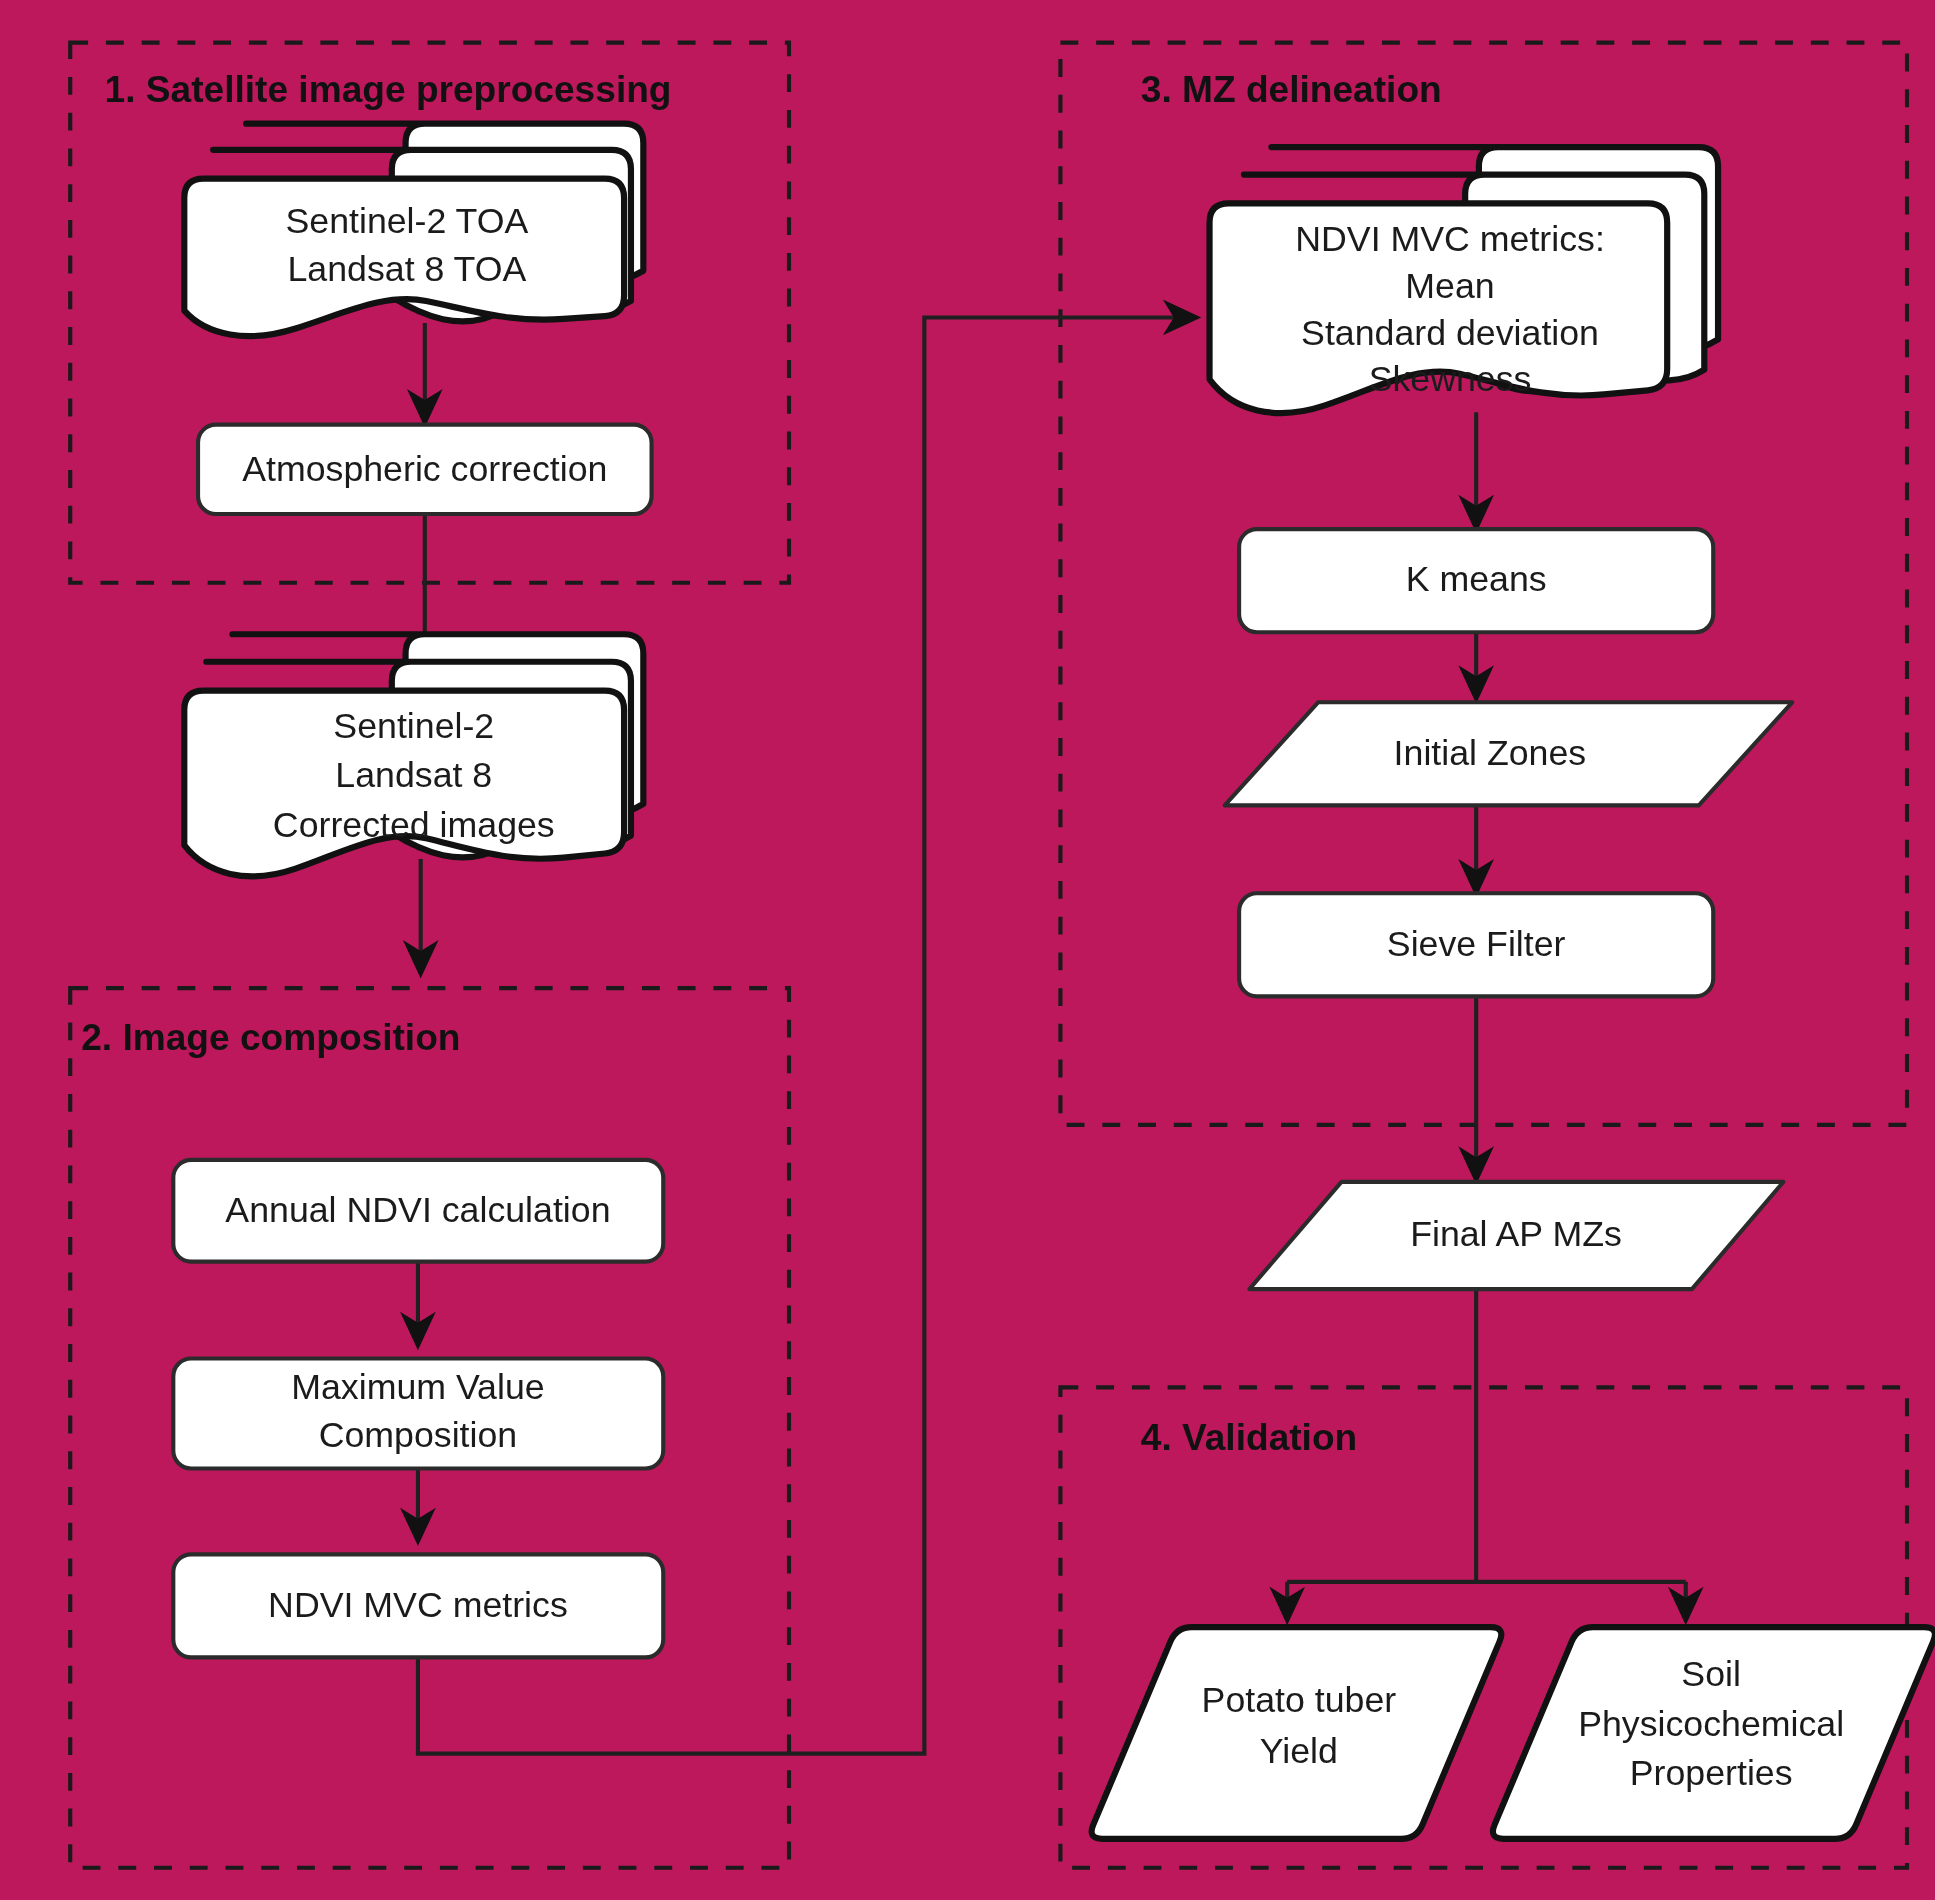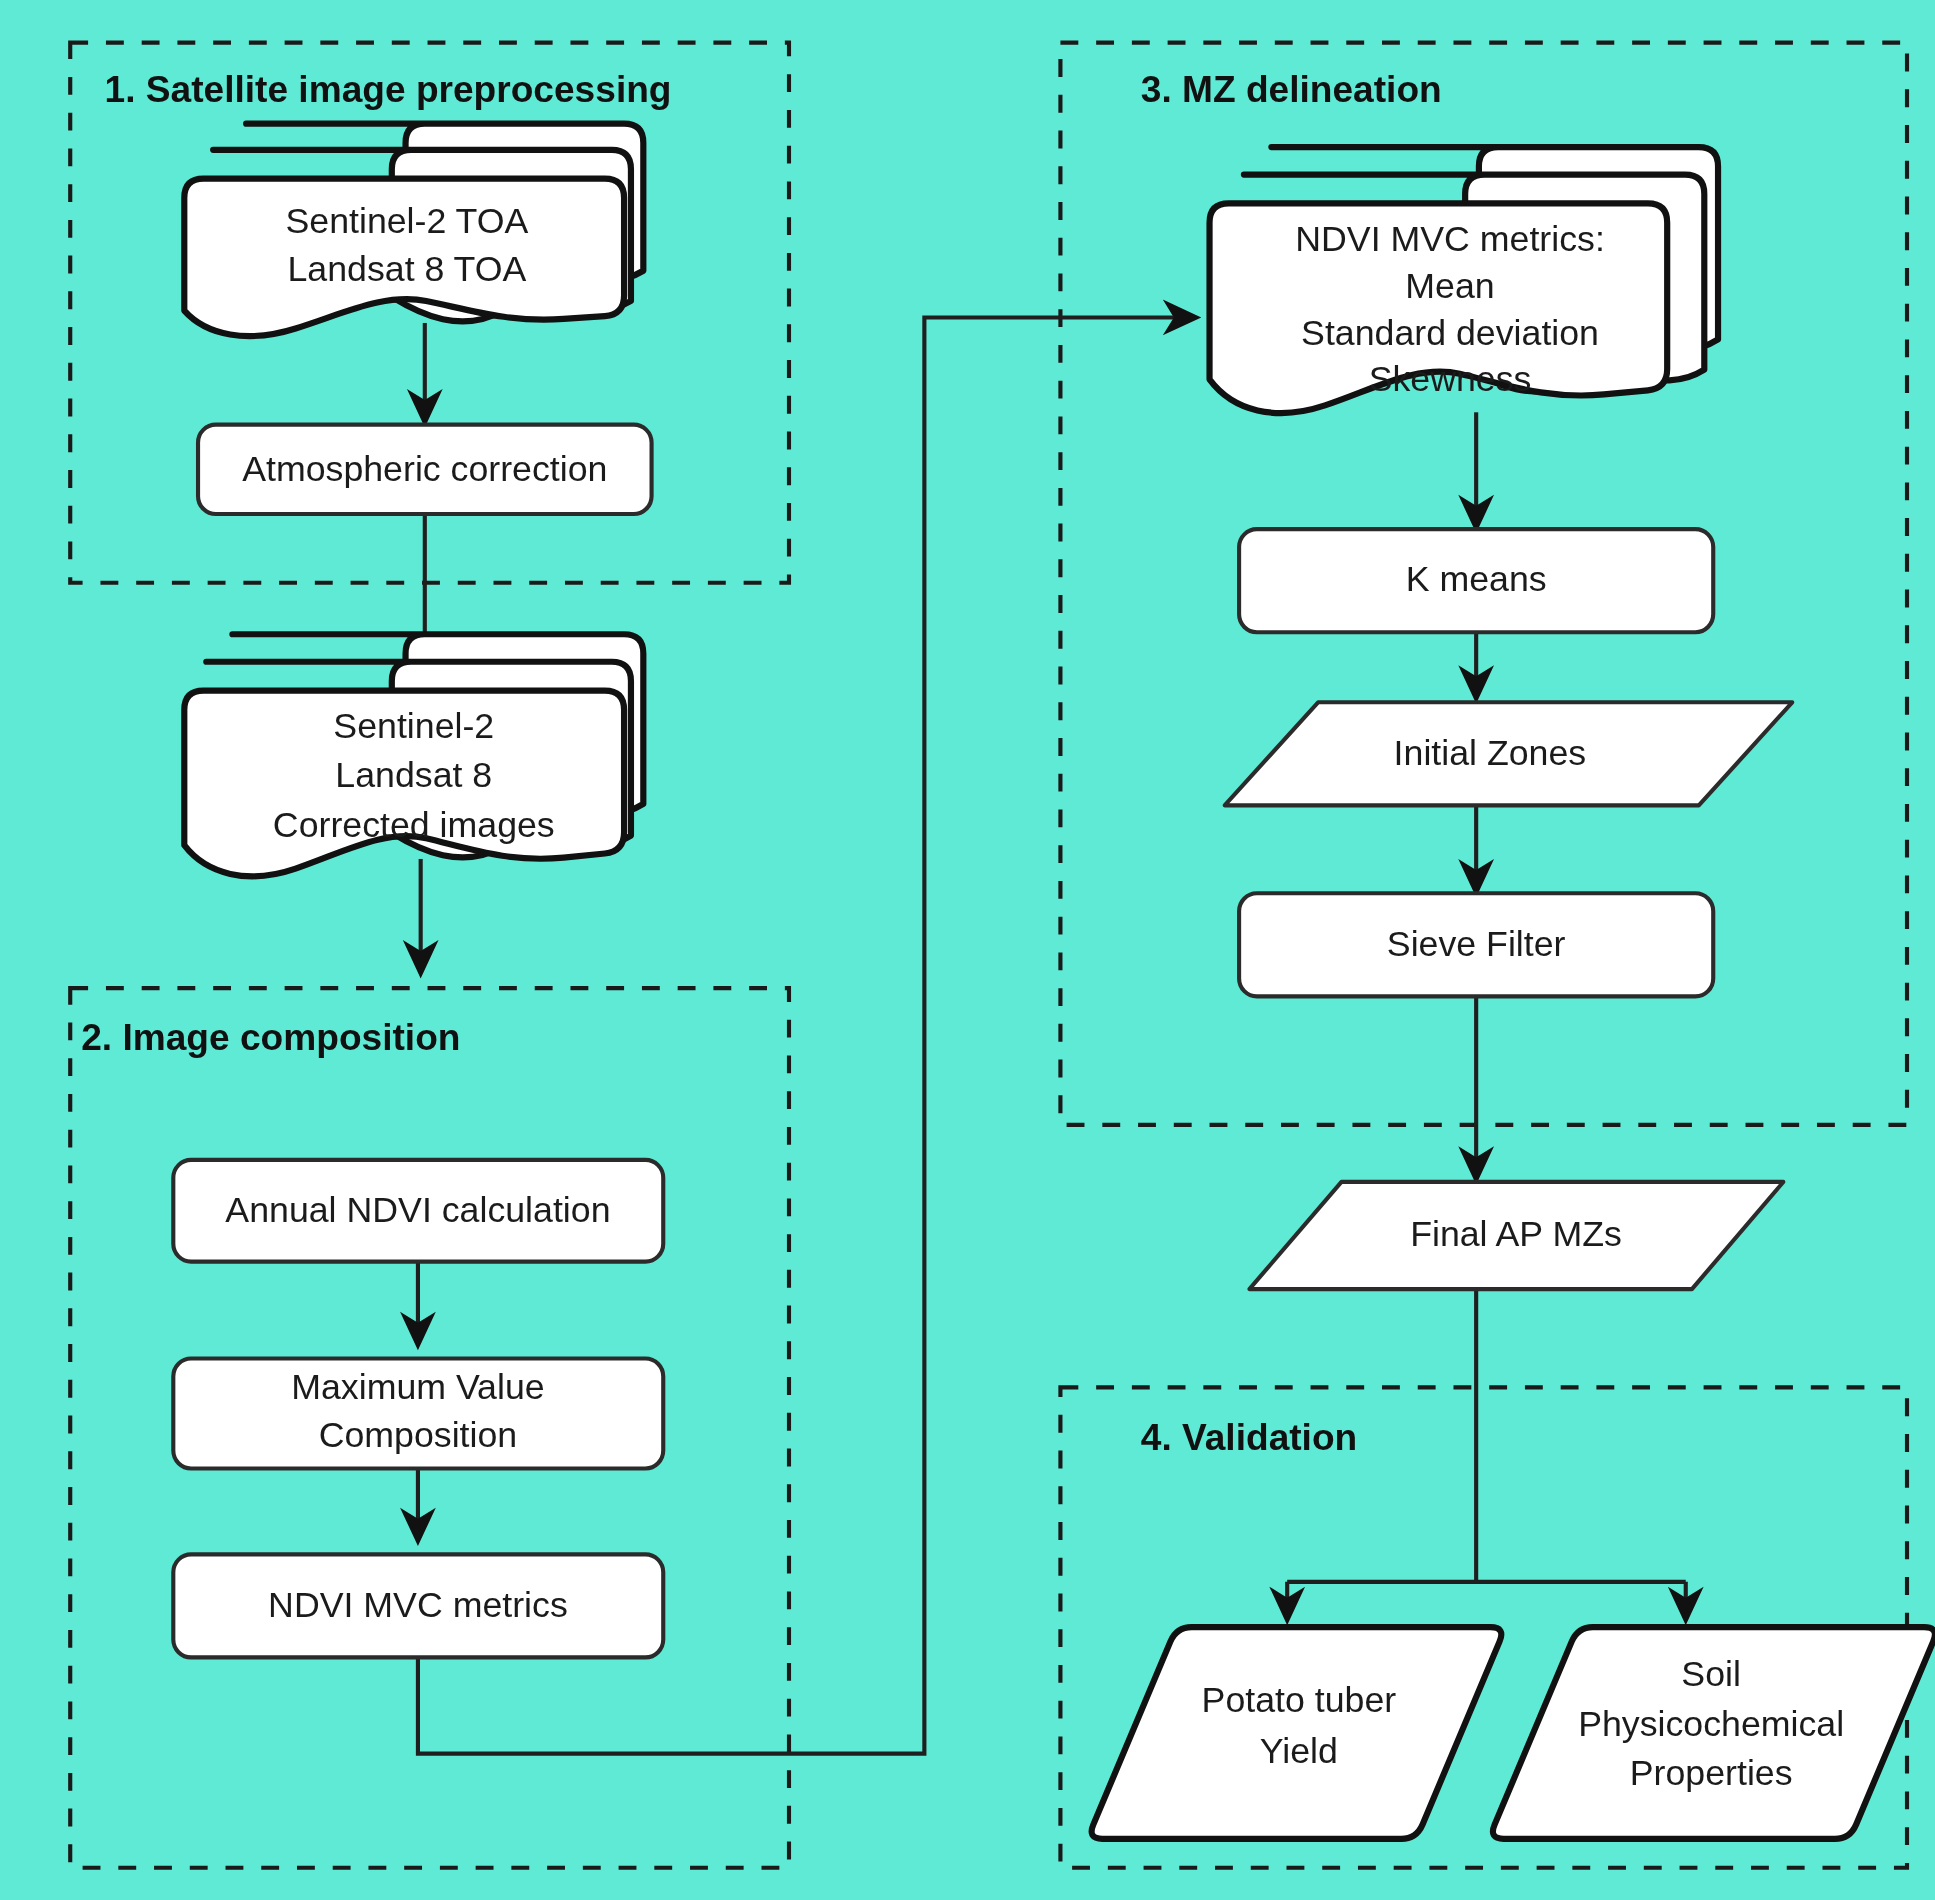--- a/index.html
+++ b/index.html
@@ -7,21 +7,21 @@
     padding: 0;
     background: #ffffff;
   }
   body {
     font-family: "Liberation Sans", sans-serif;
   }
   #flowchart-root {
     position: relative;
     width: 1936px;
     height: 1900px;
-    background: #5eead4;
+    background: #be185d;
     overflow: hidden;
   }
   svg#diagram {
     display: block;
     width: 1936px;
     height: 1900px;
   }
   .group-frame {
     fill: none;
     stroke: #1a1a1a;

